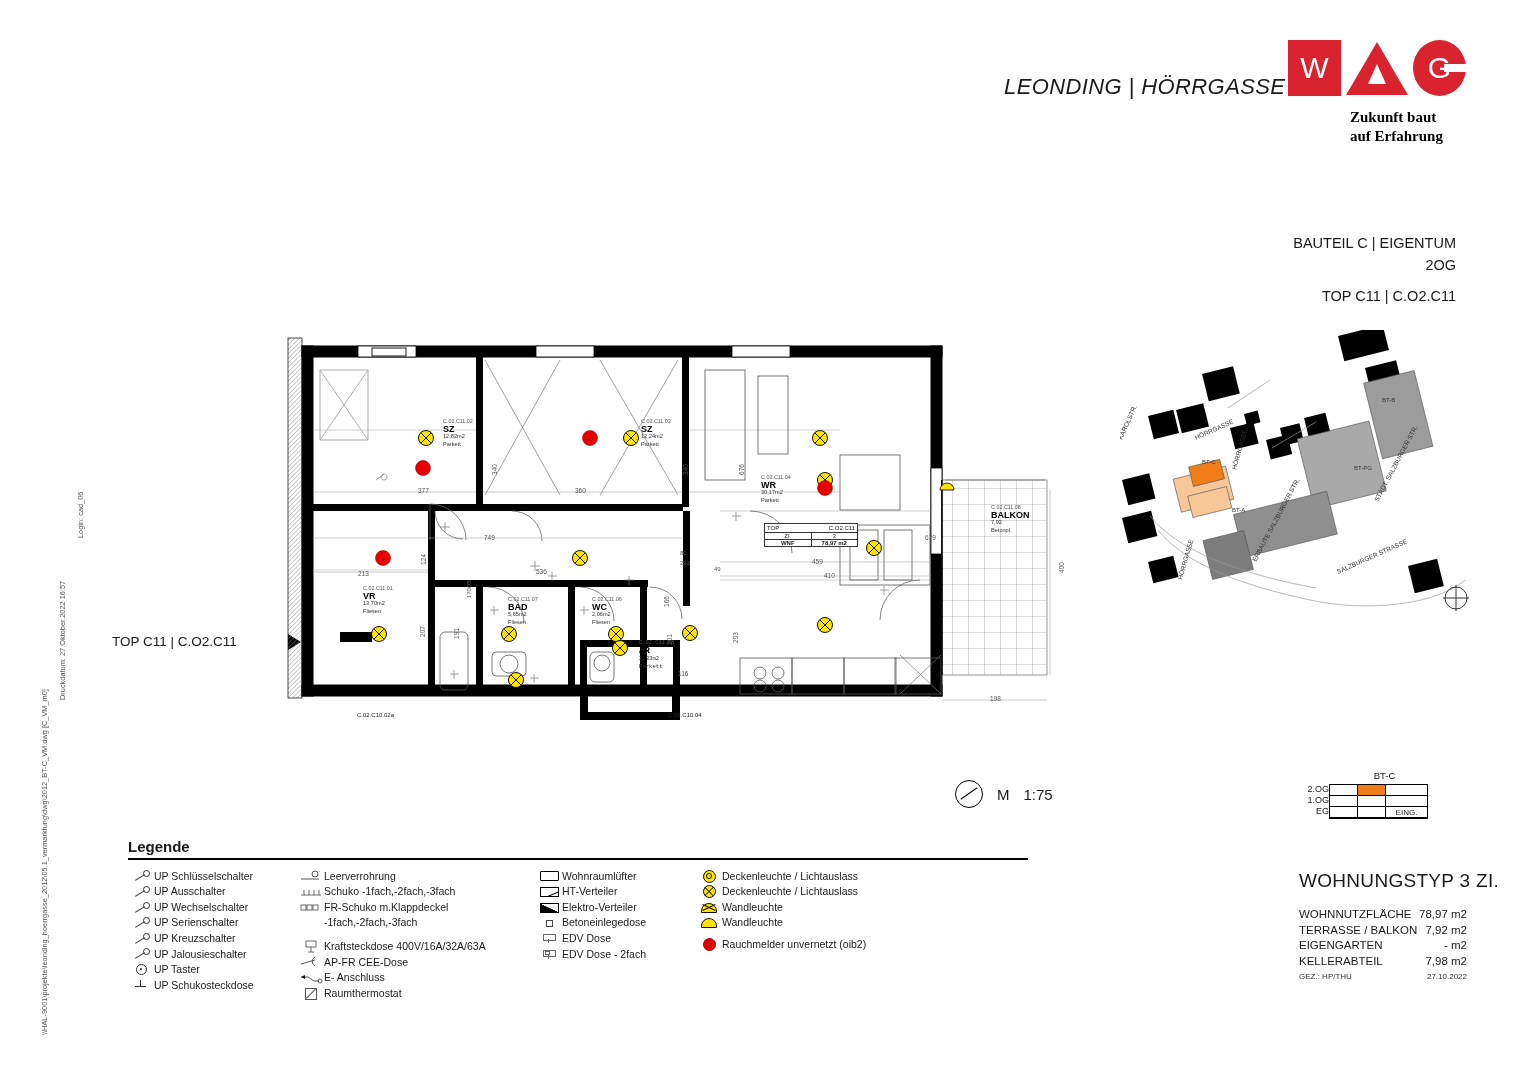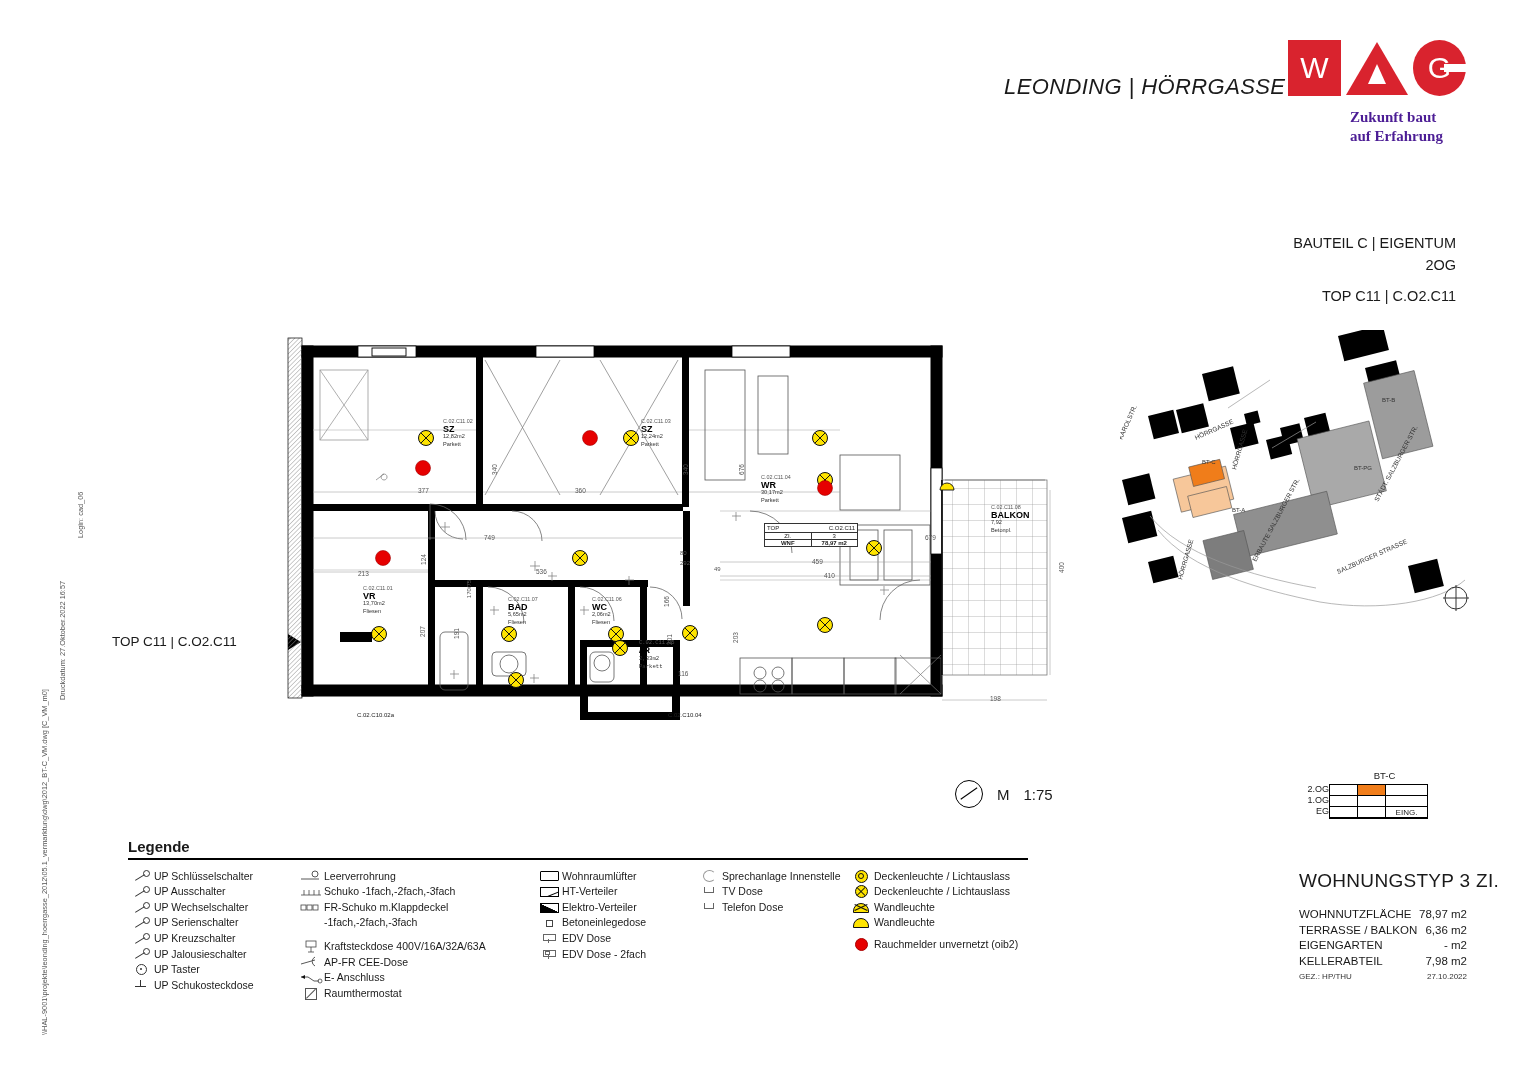--- a/index.html
+++ b/index.html
@@ -12,21 +12,21 @@
   .wag-row{display:flex;align-items:flex-start;height:60px;}
   .wag-w{width:56px;height:56px;background:#d9232e;position:relative;}
   .wag-w:before{content:"W";position:absolute;left:0;right:0;top:50%;transform:translateY(-50%);
                 text-align:center;color:#fff;font-size:30px;font-weight:400;font-family:"Liberation Sans",sans-serif;}
   .wag-a{width:64px;height:56px;margin-left:4px;position:relative;}
   .wag-a svg{display:block;}
   .wag-g{width:56px;height:56px;margin-left:4px;border-radius:50%;background:#d9232e;position:relative;}
   .wag-g:before{content:"G";position:absolute;left:0;right:0;top:50%;transform:translateY(-50%);
                 text-align:center;color:#fff;font-size:30px;}
   .wag-g:after{content:"";position:absolute;right:0;top:24px;width:22px;height:8px;background:#fff;}
-  .wag-tag{margin-top:8px;margin-left:62px;color:#4c1d95;font-family:"Liberation Serif",serif;
+  .wag-tag{margin-top:8px;margin-left:62px;color:#000000;font-family:"Liberation Serif",serif;
            font-weight:700;font-size:15px;line-height:1.25;}
   
   #info-bauteil{left:1180px;top:232px;width:276px;text-align:right;font-size:14.5px;line-height:1.55;}
   #info-top{left:1180px;top:288px;width:276px;text-align:right;font-size:14.5px;}
   
   .vstrip{transform-origin:0 0;transform:rotate(-90deg);white-space:nowrap;font-size:7.4px;color:#555;}
   
   #plan-top-label{left:112px;top:634px;font-size:13.5px;white-space:nowrap;}
   #plan-top-arrow{left:288px;top:634px;width:0;height:0;
       border-top:8px solid transparent;border-bottom:8px solid transparent;border-left:13px solid #000;}
@@ -537,21 +537,21 @@
 </div>
 
 <div class="abs" id="wohnungstyp">WOHNUNGSTYP  3 ZI.</div>
 <div class="abs" id="area-table">
   <div class="area-row">
     <span>WOHNNUTZFLÄCHE</span>
     <span>78,97 m2</span>
   </div>
   <div class="area-row">
     <span>TERRASSE / BALKON</span>
-    <span>6,36 m2</span>
+    <span>7,92 m2</span>
   </div>
   <div class="area-row">
     <span>EIGENGARTEN</span>
     <span>- m2</span>
   </div>
   <div class="area-row">
     <span>KELLERABTEIL</span>
     <span>7,98 m2</span>
   </div>
 </div>
@@ -733,72 +733,48 @@
       <div class="lrow">
           <span class="lsym">
             <span class="edv">
               <i></i>
             </span>
           </span>
           <span class="ltxt">EDV Dose - 2fach</span>
         </div>
     </div>
 
-    <div class="lcol col4">
-      <div class="lrow">
-          <span class="lsym">
-            <span class="sprech"></span>
-          </span>
-          <span class="ltxt">Sprechanlage Innenstelle</span>
-        </div>
-      <div class="lrow">
-          <span class="lsym">
-            <span class="tdose">
-              <i></i>
-            </span>
-          </span>
-          <span class="ltxt">TV Dose</span>
-        </div>
-      <div class="lrow">
-          <span class="lsym">
-            <span class="tdose">
-              <i></i>
-            </span>
-          </span>
-          <span class="ltxt">Telefon Dose</span>
+
+    <div class="lcol col5">
+      <div class="lrow">
+          <span class="lsym">
+            <span class="dot-yc"></span>
+          </span>
+          <span class="ltxt">Deckenleuchte /  Lichtauslass</span>
+        </div>
+      <div class="lrow">
+          <span class="lsym">
+            <span class="dot-yx"></span>
+          </span>
+          <span class="ltxt">Deckenleuchte /  Lichtauslass</span>
+        </div>
+      <div class="lrow">
+          <span class="lsym">
+            <span class="wall-half x"></span>
+          </span>
+          <span class="ltxt">Wandleuchte</span>
+        </div>
+      <div class="lrow">
+          <span class="lsym">
+            <span class="wall-half"></span>
+          </span>
+          <span class="ltxt">Wandleuchte</span>
+        </div>
+      <div class="lrow" style="margin-top:6px;">
+          <span class="lsym">
+            <span class="dot-red"></span>
+          </span>
+          <span class="ltxt">Rauchmelder unvernetzt (oib2)</span>
         </div>
     </div>
 
-    <div class="lcol col5">
-      <div class="lrow">
-          <span class="lsym">
-            <span class="dot-yc"></span>
-          </span>
-          <span class="ltxt">Deckenleuchte /  Lichtauslass</span>
-        </div>
-      <div class="lrow">
-          <span class="lsym">
-            <span class="dot-yx"></span>
-          </span>
-          <span class="ltxt">Deckenleuchte /  Lichtauslass</span>
-        </div>
-      <div class="lrow">
-          <span class="lsym">
-            <span class="wall-half x"></span>
-          </span>
-          <span class="ltxt">Wandleuchte</span>
-        </div>
-      <div class="lrow">
-          <span class="lsym">
-            <span class="wall-half"></span>
-          </span>
-          <span class="ltxt">Wandleuchte</span>
-        </div>
-      <div class="lrow" style="margin-top:6px;">
-          <span class="lsym">
-            <span class="dot-red"></span>
-          </span>
-          <span class="ltxt">Rauchmelder unvernetzt (oib2)</span>
-        </div>
-    </div>
-
   </div>
 </div>
 
 </body></html>

